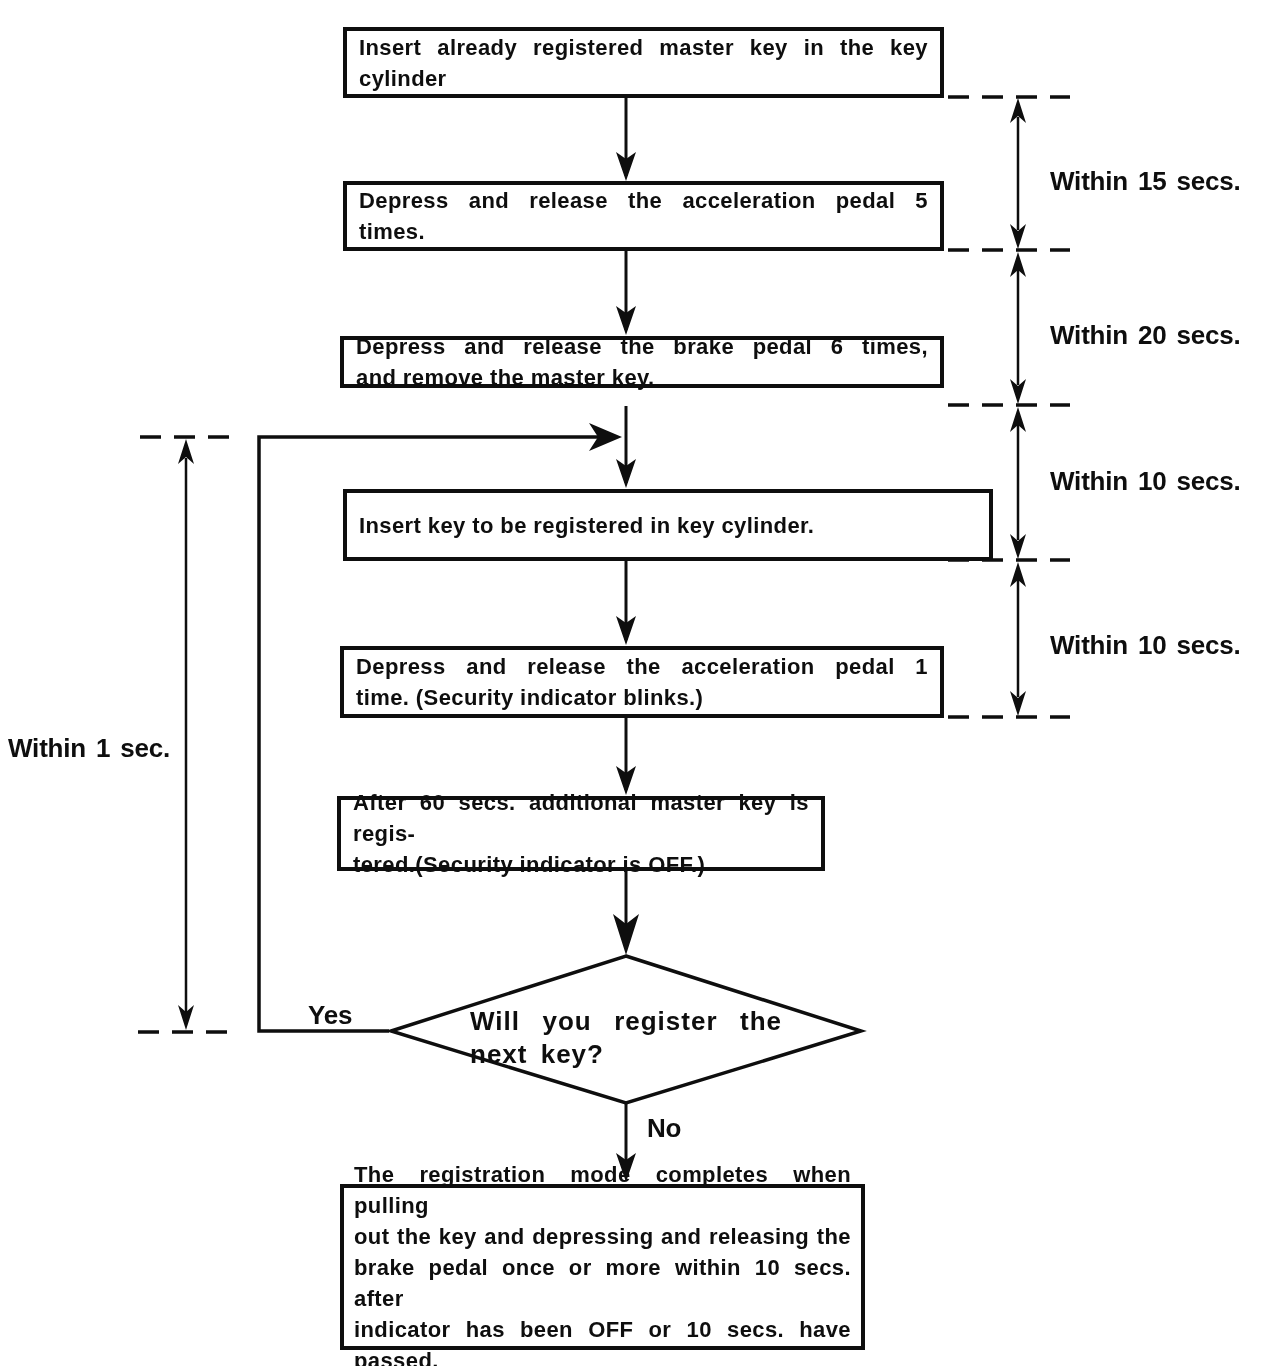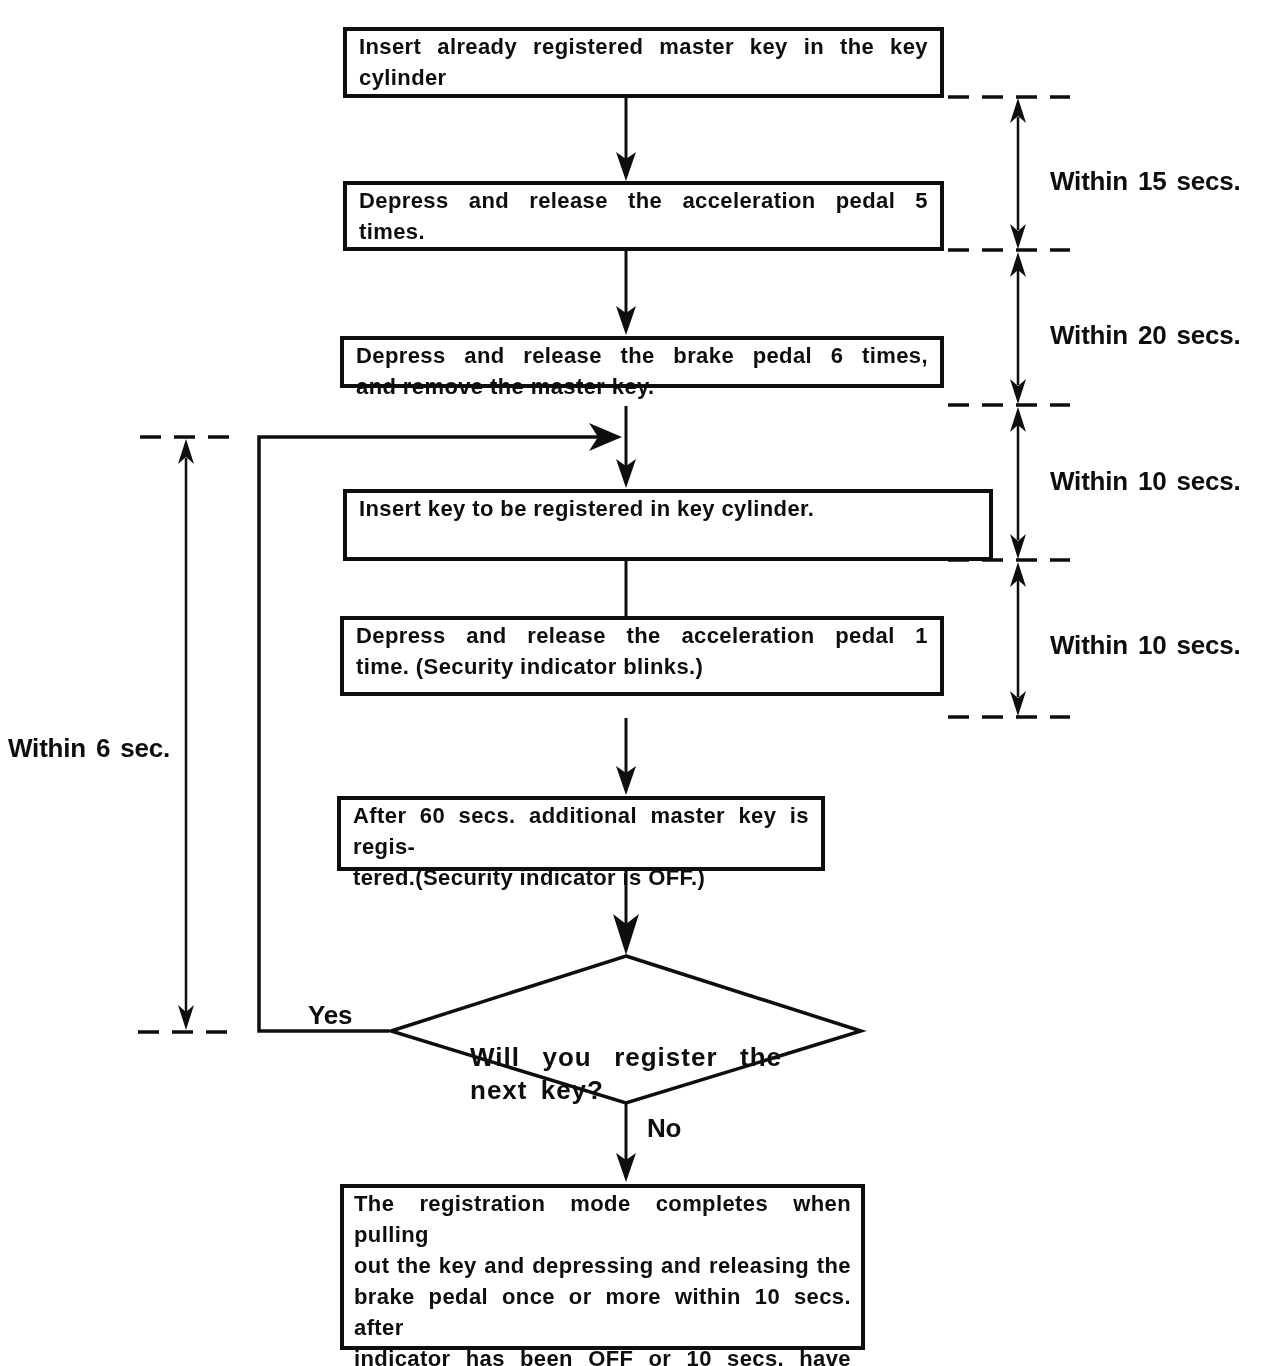--- a/index.html
+++ b/index.html
@@ -3,40 +3,40 @@
 <meta charset="utf-8">
 <style>
   html,body{margin:0;padding:0;background:#ffffff;}
   #canvas{
     position:relative;width:1280px;height:1366px;background:#ffffff;overflow:hidden;
     font-family:"Liberation Sans",sans-serif;color:#0e0e0e;
   }
   #wires{position:absolute;left:0;top:0;width:1280px;height:1366px;}
   .box{
     position:absolute;box-sizing:border-box;border:4px solid #0e0e0e;background:#ffffff;
-    display:flex;flex-direction:column;justify-content:flex-start;
+    display:flex;flex-direction:column;justify-content:center;
     font-size:22px;line-height:31px;font-weight:600;letter-spacing:.4px;
     padding:0 12px;
   }
   .box .ln,.freeText .ln{display:block;text-align:justify;text-align-last:justify;}
   .box .ln:last-child,.freeText .ln:last-child{text-align-last:left;}
   .freeText{
     position:absolute;font-size:26px;line-height:33px;font-weight:600;
-    letter-spacing:1px;word-spacing:5px;margin-top:36px;
+    letter-spacing:1px;word-spacing:5px;
   }
   .lbl{
     position:absolute;font-size:26px;line-height:30px;font-weight:600;
     letter-spacing:-.2px;word-spacing:3px;white-space:nowrap;
   }
   
   #b1{left:343px;top:27px;width:601px;height:71px;}
   #b2{left:343px;top:181px;width:601px;height:70px;}
   #b3{left:340px;top:336px;width:604px;height:52px;}
   #b4{left:343px;top:489px;width:650px;height:72px;}
-  #b5{left:340px;top:616px;width:604px;height:80px;}
+  #b5{left:340px;top:646px;width:604px;height:72px;}
   #b6{left:337px;top:796px;width:488px;height:75px;}
   #b7{left:340px;top:1184px;width:525px;height:166px;padding:0 10px;}
   
   #dtext{left:470px;top:1005px;width:312px;}
   
   #tl-r0{left:1050px;top:166px;}
   #tl-r1{left:1050px;top:320px;}
   #tl-r2{left:1050px;top:466px;}
   #tl-r3{left:1050px;top:630px;}
   #tl-left{left:8px;top:733px;}
@@ -146,15 +146,15 @@
       <div class="ln">next key?</div>
     </div>
 
   <div class="lbl" id="lbl-yes">Yes</div>
   <div class="lbl" id="lbl-no">No</div>
 
   <div class="lbl" id="tl-r0">Within 15 secs.</div>
   <div class="lbl" id="tl-r1">Within 20 secs.</div>
   <div class="lbl" id="tl-r2">Within 10 secs.</div>
   <div class="lbl" id="tl-r3">Within 10 secs.</div>
-  <div class="lbl" id="tl-left">Within 6 sec.</div>
+  <div class="lbl" id="tl-left">Within 1 sec.</div>
 
 </div>
 
 </body></html>

